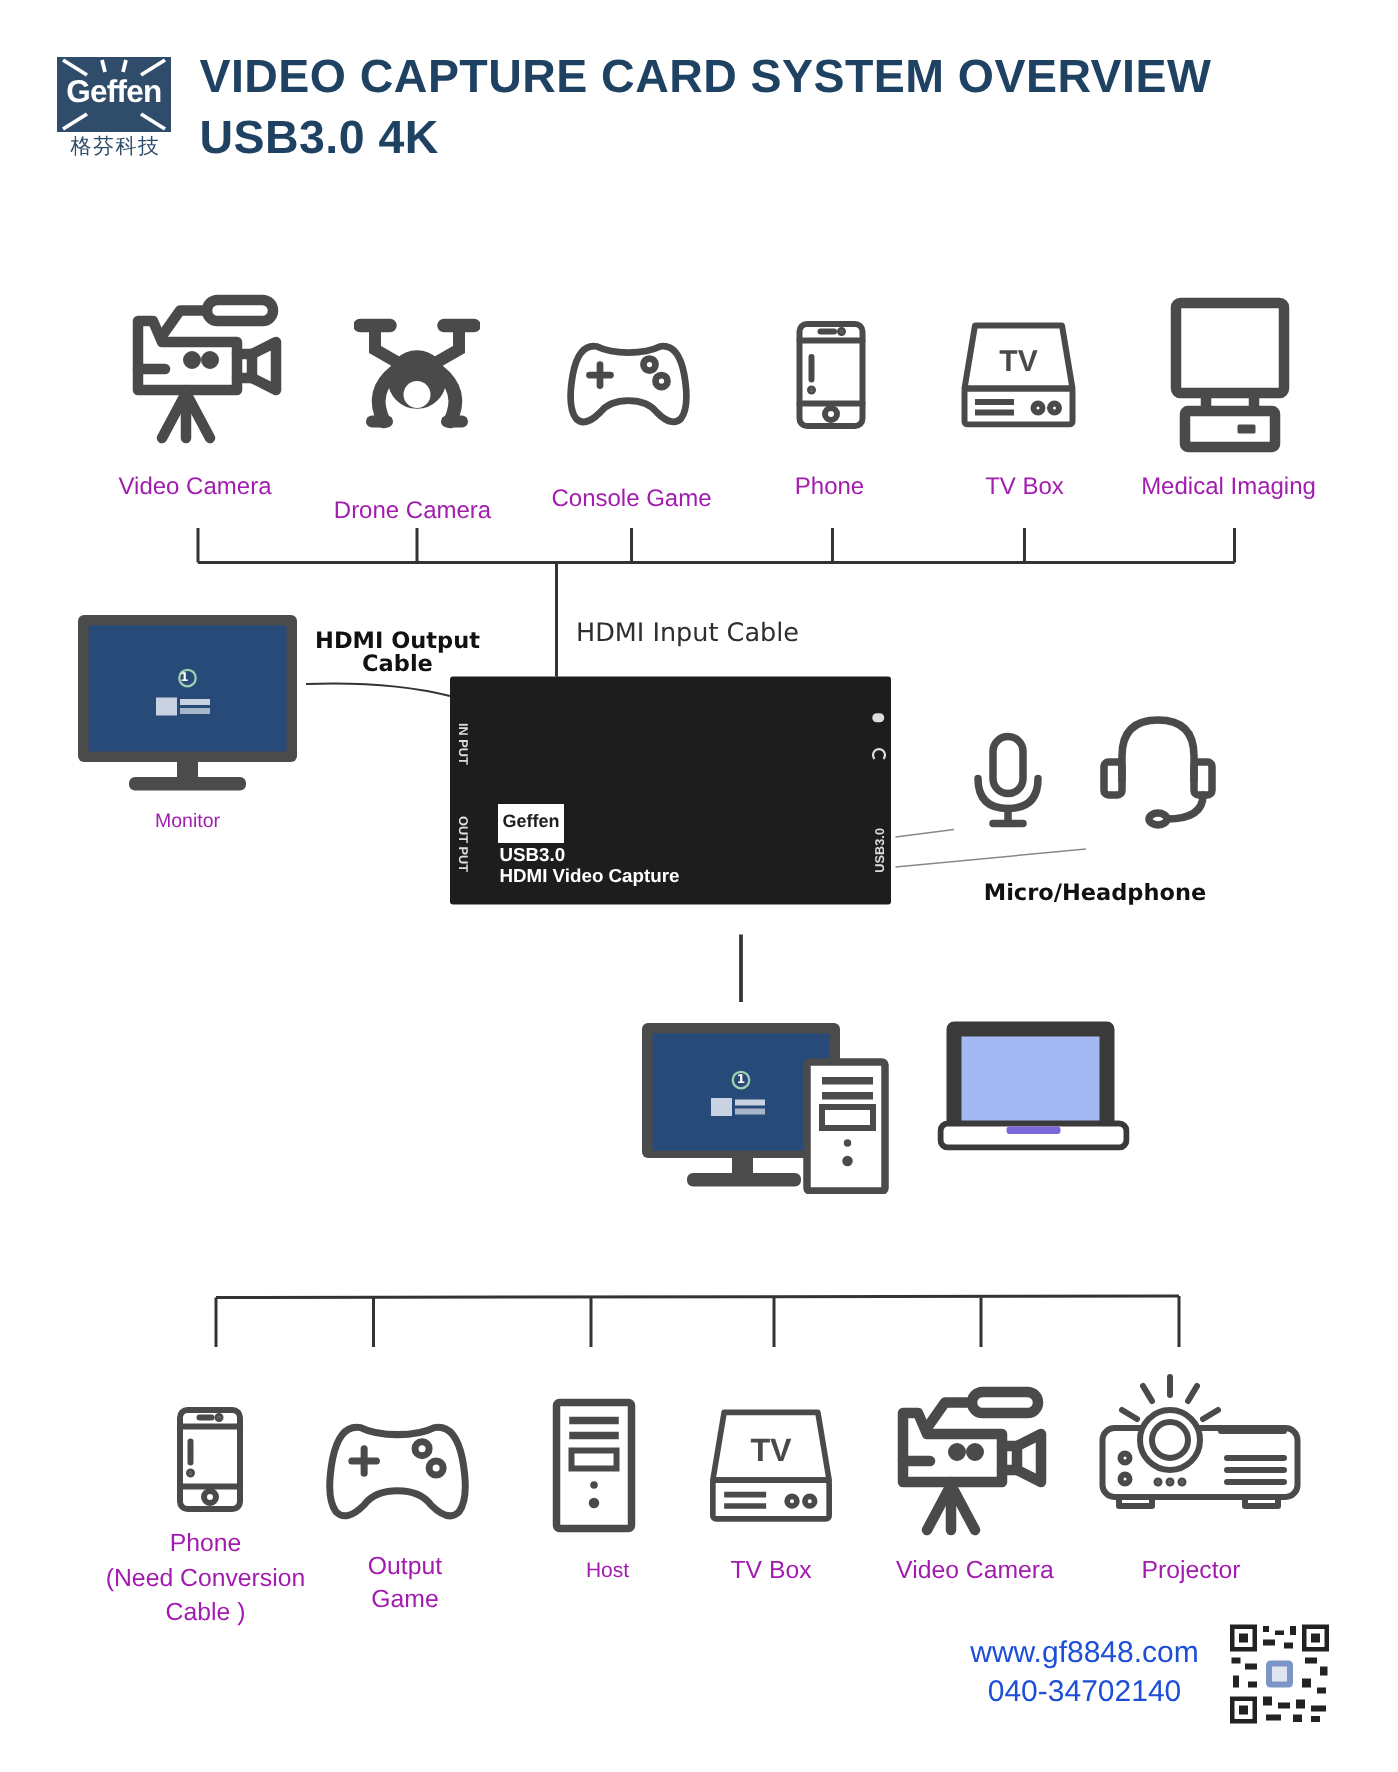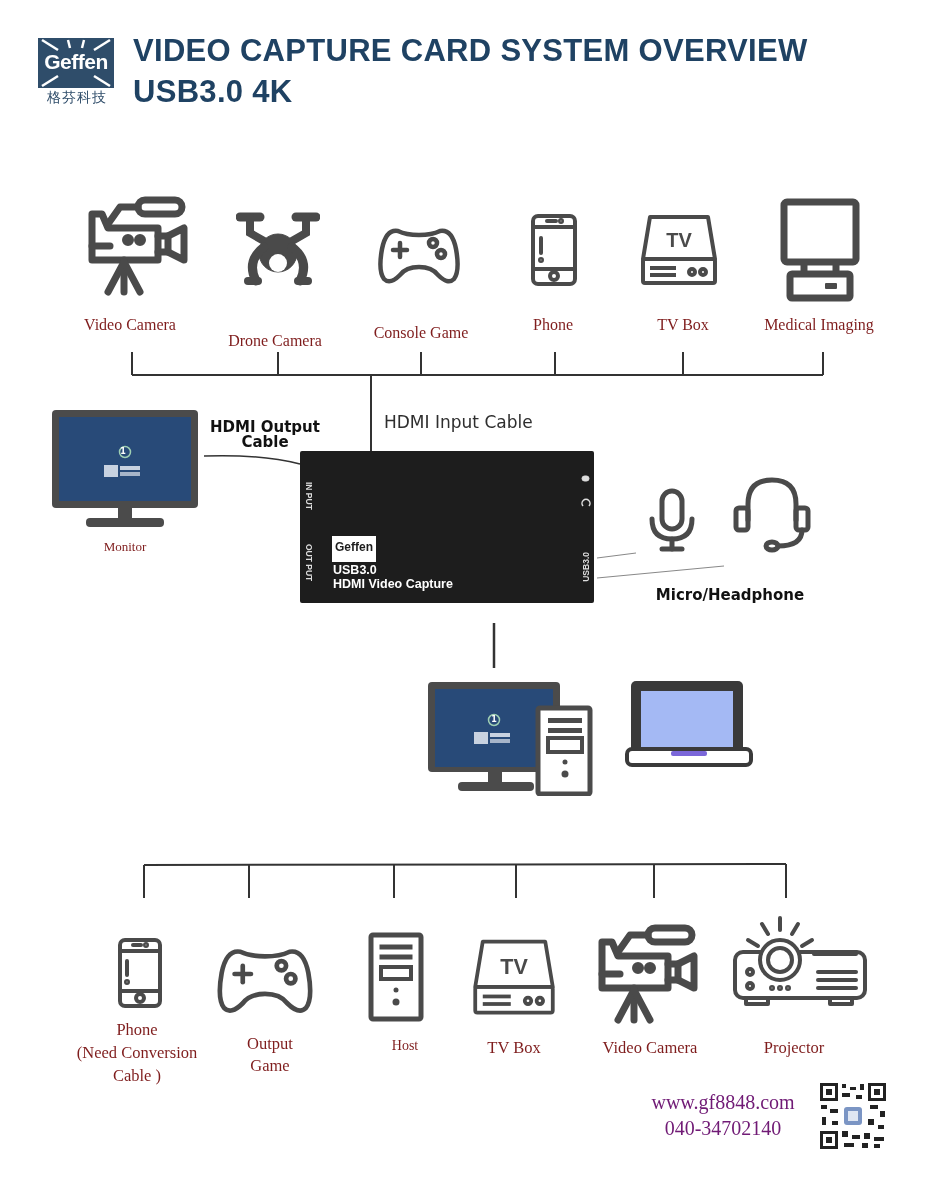--- a/index.html
+++ b/index.html
@@ -4,27 +4,27 @@
 <style>
   html, body { margin:0; padding:0; background:#ffffff; }
   body { width:932px; height:1181px; position:relative; overflow:hidden;
          font-family:"DejaVu Sans", sans-serif; color:#333; }
   .abs { position:absolute; }
   .logo-box { left:38px; top:38px; width:76px; height:50px; background:#2f4d6a; }
   .logo-text { left:38px; top:50px; width:76px; text-align:center; color:#fff;
                font-family:"Liberation Sans", sans-serif; font-weight:bold; font-size:21px; letter-spacing:-0.5px; }
   .logo-cn { left:36px; top:89px; width:82px; text-align:center; color:#2f4d6a; font-size:14px; letter-spacing:1px;font-family:Liberation Mono, monospace; }
   .title { font-family:"Liberation Sans", sans-serif; font-weight:bold; color:#1f4263; font-size:31px; letter-spacing:0.3px; }
-  .lbl { font-family:Liberation Serif, serif; font-size:16px; color:#7f1d1d; text-align:center; white-space:nowrap; }
+  .lbl { font-family:Liberation Sans, sans-serif; font-size:16px; color:#a21caf; text-align:center; white-space:nowrap; }
   .lbl-b { font-family:"DejaVu Sans", sans-serif; font-size:15px; font-weight:bold; color:#111; text-align:center; white-space:nowrap; }
   .icon svg { display:block; }
   .capture { left:300px; top:451px; width:294px; height:152px; background:#1d1d1d; border-radius:2px; }
   .cap-text { color:#fff; font-family:"Liberation Sans", sans-serif; font-weight:bold; font-size:12.5px; }
   .vert { color:#ddd; font-family:"Liberation Sans", sans-serif; font-weight:bold; font-size:8.5px; writing-mode:vertical-rl; }
-  .footer-text { font-family:Liberation Serif, serif; color:#701a75; font-size:20px; text-align:center; }
+  .footer-text { font-family:Liberation Sans, sans-serif; color:#1d4ed8; font-size:20px; text-align:center; }
 </style>
 </head>
 <body>
 
 <div class="abs logo-box"></div>
 <svg class="abs" style="left:38px;top:38px" width="76" height="50">
   <g stroke="#ffffff" stroke-width="2.5">
     <line x1="4" y1="2" x2="20" y2="12"></line>
       <line x1="72" y1="2" x2="56" y2="12"></line>
     <line x1="4" y1="48" x2="20" y2="38"></line>

